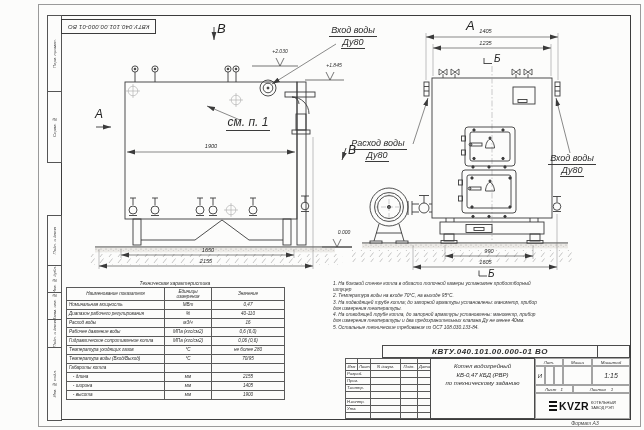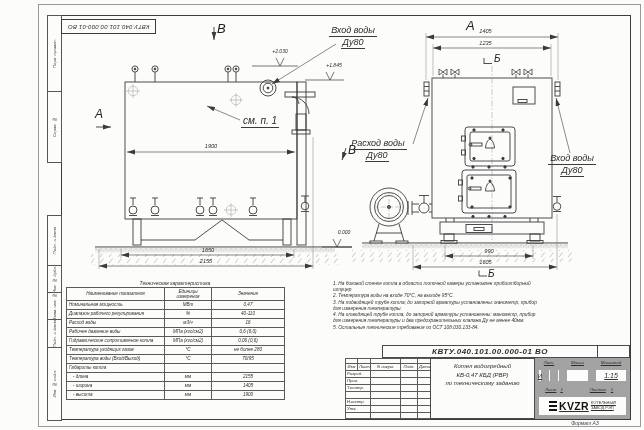--- a/index.html
+++ b/index.html
@@ -34,21 +34,21 @@
   #tb{left:345px;top:345px;width:285px;height:74px;font-style:italic;}
   .cell{position:absolute;border:1px solid #4a4a4a;box-sizing:border-box;}
   .tb-doc{left:37px;top:0;width:216px;height:13px;border-width:1.3px;display:flex;align-items:center;justify-content:center;font-size:8px;letter-spacing:.5px;font-weight:bold;}
   .tb-doc2{left:252px;top:0;width:33px;height:13px;border-width:1.3px;}
   .tb-main{left:0;top:13px;width:285px;height:61px;border-width:1.4px;}
   table.tbt{border-collapse:collapse;table-layout:fixed;width:85px;}
   table.tbt td{border:1px solid #5a5a5a;font:italic 4.2px/1 "Liberation Sans",sans-serif;padding:0 1px;overflow:hidden;white-space:nowrap;}
   .tb-title{left:85px;top:13px;width:105px;height:61px;border-left:1px solid #4a4a4a;border-right:1px solid #4a4a4a;text-align:center;padding-top:4px;box-sizing:border-box;position:absolute;}
   .tb-title div{font-size:6px;line-height:1.45;font-style:italic;}
   .lrow{position:absolute;display:flex;}
-  .lc{border:4px solid #a3a3a3;box-sizing:border-box;display:flex;align-items:center;justify-content:center;font-size:4.4px;text-decoration:underline;}
+  .lc{border:1px solid #a3a3a3;box-sizing:border-box;display:flex;align-items:center;justify-content:center;font-size:4.4px;}
   .logo{display:flex;align-items:center;gap:2px;font-style:normal;}
   .bars{width:8px;height:11px;background:repeating-linear-gradient(#111 0 2px,transparent 2px 4px);}
   .kvzr{font-weight:bold;font-size:10.5px;color:#101010;letter-spacing:.3px;font-family:"Liberation Sans",sans-serif;}
   .lcap{font-size:4px;line-height:1.2;color:#333;text-align:left;font-style:normal;}
   .fmt{left:540px;top:420px;width:90px;text-align:center;font-size:5px;font-style:italic;color:#444;}
 </style>
 </head>
 <body>
 
 <div id="sheet">
@@ -375,21 +375,21 @@
   <div class="mk" style="left:466px;top:18px;font-size:13px;">А</div>
   <div class="mk" style="left:494px;top:53px;font-size:10px;">Б</div>
   <div class="mk" style="left:488px;top:268px;font-size:10px;">Б</div>
 
   <div class="lbl" style="left:322px;top:25px;width:62px;font-size:9px;"><span class="u">Вход воды</span></div>
   <div class="lbl" style="left:336px;top:37px;width:34px;font-size:9px;"><span class="u">Ду80</span></div>
   <div class="lbl" style="left:342px;top:138px;width:72px;font-size:9px;"><span class="u">Расход воды</span></div>
   <div class="lbl" style="left:356px;top:150px;width:42px;font-size:9px;"><span class="u">Ду80</span></div>
   <div class="lbl" style="left:540px;top:153px;width:64px;font-size:9px;"><span class="u">Вход воды</span></div>
   <div class="lbl" style="left:552px;top:165px;width:40px;font-size:9px;"><span class="u">Ду80</span></div>
-  <div class="lbl" style="left:236px;top:115px;width:48px;font-size:10px;text-align:center;"><span class="u">см. п. 1</span></div>
+  <div class="lbl" style="left:224px;top:115px;width:48px;font-size:12px;text-align:center;"><span class="u">см. п. 1</span></div>
 
   <div class="lbl elev" style="left:262px;top:48px;width:36px;">+2.030</div>
   <div class="lbl elev" style="left:316px;top:62px;width:36px;">+1.845</div>
   <div class="lbl elev" style="left:326px;top:229px;width:36px;">0.000</div>
 
   <div class="lbl dim" style="left:181px;top:143px;width:60px;">1900</div>
   <div class="lbl dim" style="left:178px;top:246.5px;width:60px;">1650</div>
   <div class="lbl dim" style="left:176px;top:258px;width:60px;">2155</div>
   <div class="lbl dim" style="left:458px;top:28px;width:55px;">1405</div>
   <div class="lbl dim" style="left:458px;top:40px;width:55px;">1235</div>

